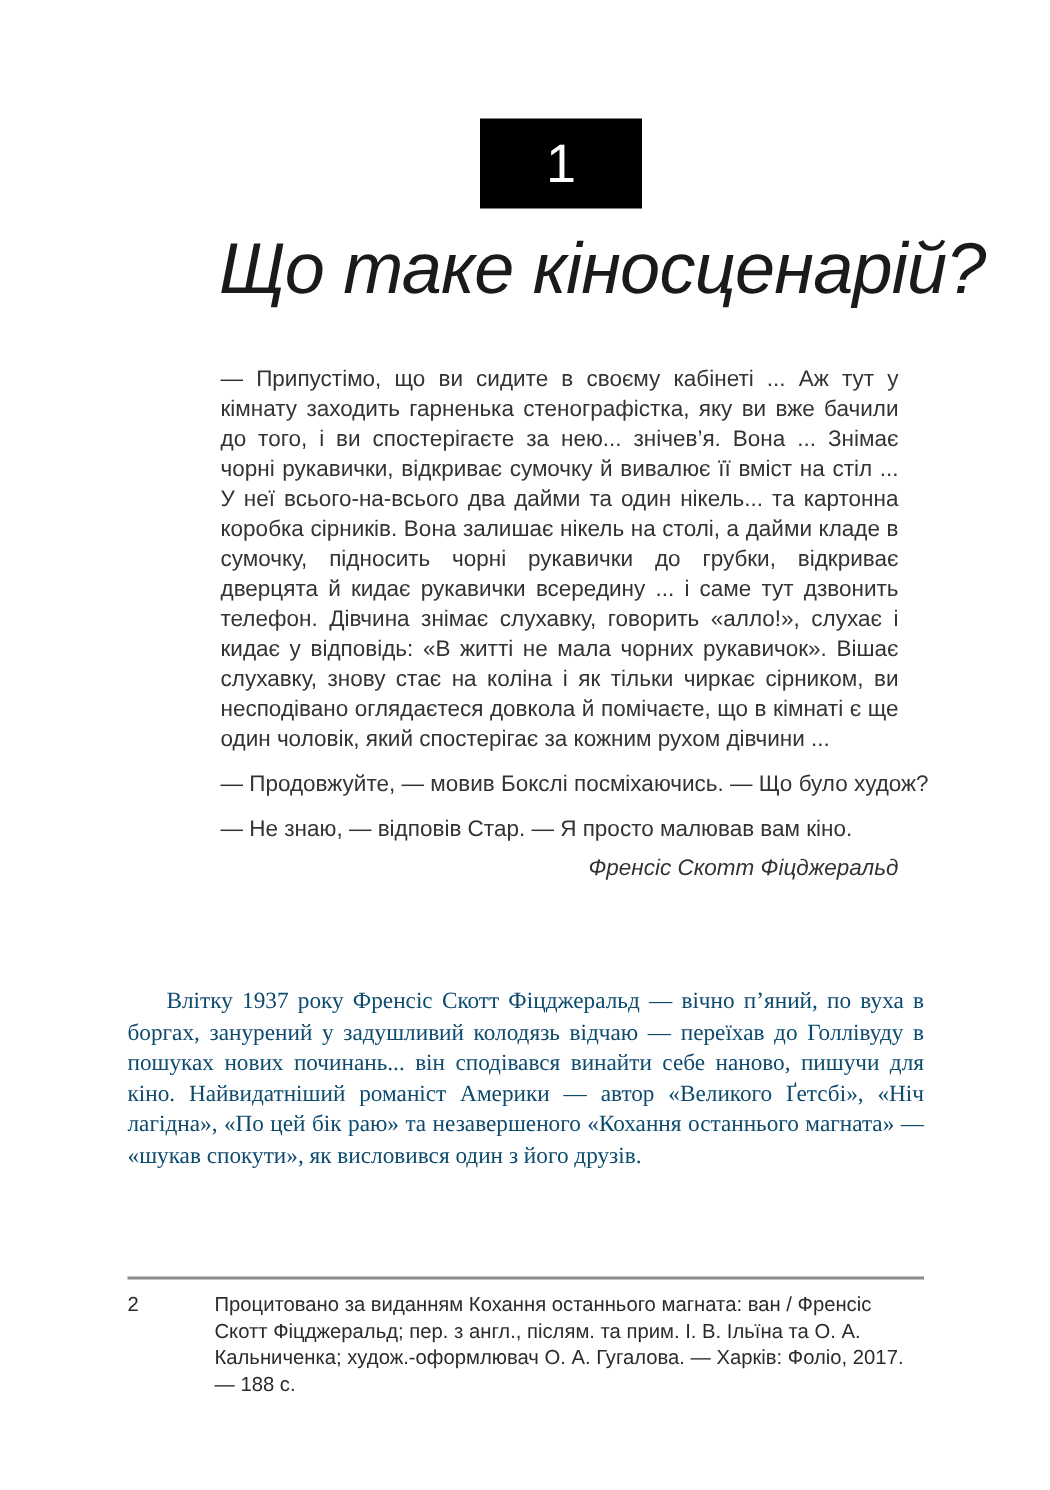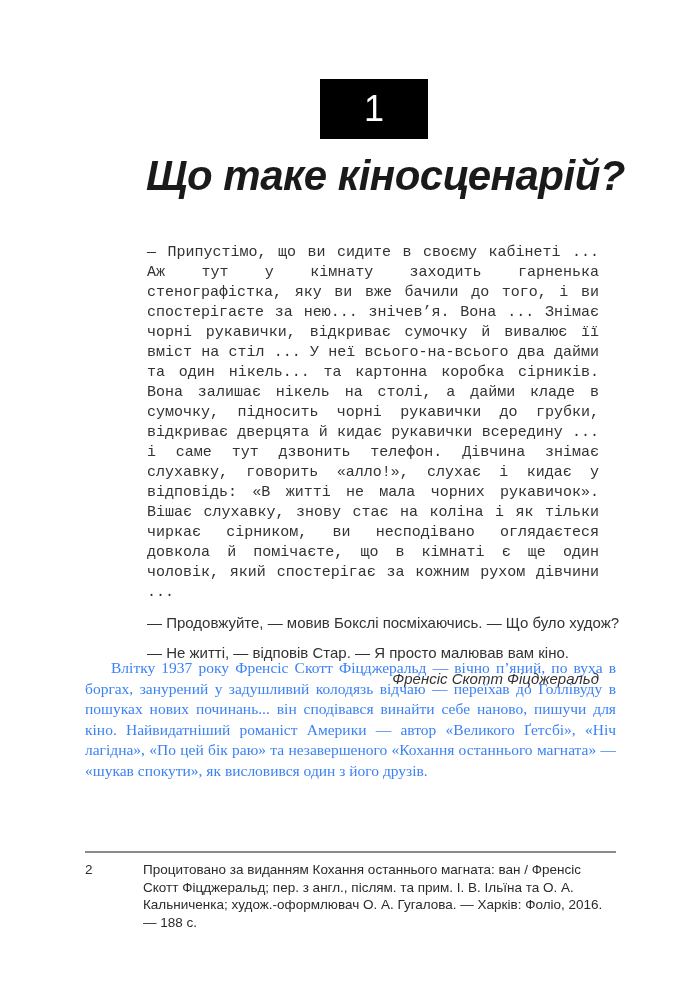--- a/index.html
+++ b/index.html
@@ -26,54 +26,54 @@
     color: #ffffff;
     font-size: 36px;
     font-weight: 300;
     line-height: 1;
   }
   .chapter-title {
     position: absolute;
     left: 146px;
     top: 152px;
     margin: 0;
-    font-size: 42px;
-    font-weight: 700;
+    font-size: 48px;
+    font-weight: 400;
     font-style: italic;
     letter-spacing: -0.5px;
     color: #1a1a1a;
     white-space: nowrap;
   }
   .epigraph {
     position: absolute;
     left: 147px;
     top: 243px;
     width: 452px;
     font-size: 15px;
     line-height: 20px;
     color: #333333;
   }
-  .epigraph .quote { margin: 0; text-align: justify; font-family: Liberation Mono, monospace; }
+  .epigraph .quote { margin: 0; text-align: justify; }
   .epigraph .dialog { margin: 10px 0 0 0; white-space: nowrap; }
   .epigraph .attribution {
     margin: 8px 0 0 0;
     text-align: right;
     font-style: italic;
   }
   .epigraph .attribution sup { font-size: 10px; line-height: 0; }
   .epigraph .author { margin: 6px 0 0 0; text-align: right; font-style: italic; }
   .main-text {
     position: absolute;
     left: 85px;
     top: 658px;
     width: 531px;
     font-family: "Liberation Serif", serif;
     font-size: 15.5px;
     line-height: 20.5px;
-    color: #3b82f6;
+    color: #0c4a6e;
     text-align: justify;
   }
   .main-text p { margin: 0; text-indent: 26px; }
   .footnote-area {
     position: absolute;
     left: 85px;
     top: 851px;
     width: 531px;
   }
   .footnote-rule {
@@ -97,29 +97,29 @@
 
   <div class="chapter-box">
     <span class="chapter-num">1</span>
   </div>
 
   <h1 class="chapter-title">Що таке кіносценарій?</h1>
 
   <div class="epigraph">
     <p class="quote">— Припустімо, що ви сидите в своєму кабінеті ... Аж тут у кімнату заходить гарненька стенографістка, яку ви вже бачили до того, і ви спостерігаєте за нею... знічев’я. Вона ... Знімає чорні рукавички, відкриває сумочку й вивалює її вміст на стіл ... У неї всього-на-всього два дайми та один нікель... та картонна коробка сірників. Вона залишає нікель на столі, а дайми кладе в сумочку, підносить чорні рукавички до грубки, відкриває дверцята й кидає рукавички всередину ... і саме тут дзвонить телефон. Дівчина знімає слухавку, говорить «алло!», слухає і кидає у відповідь: «В житті не мала чорних рукавичок». Вішає слухавку, знову стає на коліна і як тільки чиркає сірником, ви несподівано оглядаєтеся довкола й помічаєте, що в кімнаті є ще один чоловік, який спостерігає за кожним рухом дівчини ...</p>
     <p class="dialog">— Продовжуйте, — мовив Бокслі посміхаючись. — Що було худож?</p>
-    <p class="dialog">— Не житті, — відповів Стар. — Я просто малював вам кіно.</p>
+    <p class="dialog">— Не знаю, — відповів Стар. — Я просто малював вам кіно.</p>
     <p class="author">Френсіс Скотт Фіцджеральд</p>
   </div>
 
   <div class="main-text">
     <p>Влітку 1937 року Френсіс Скотт Фіцджеральд — вічно п’яний, по вуха в боргах, занурений у задушливий колодязь відчаю — переїхав до Голлівуду в пошуках нових починань... він сподівався винайти себе наново, пишучи для кіно. Найвидатніший романіст Америки — автор «Великого Ґетсбі», «Ніч лагідна», «По цей бік раю» та незавершеного «Кохання останнього магната» — «шукав спокути», як висловився один з його друзів.</p>
   </div>
 
   <div class="footnote-area">
     <div class="footnote-rule"></div>
     <div class="footnote">
       <span class="fn-marker">2</span>
-      <span class="fn-text">Процитовано за виданням Кохання останнього магната: ван / Френсіс Скотт Фіцджеральд; пер. з англ., післям. та прим. І. В. Ільїна та О. А. Кальниченка; худож.-оформлювач О. А. Гугалова. — Харків: Фоліо, 2016. — 188 с.</span>
+      <span class="fn-text">Процитовано за виданням Кохання останнього магната: ван / Френсіс Скотт Фіцджеральд; пер. з англ., післям. та прим. І. В. Ільїна та О. А. Кальниченка; худож.-оформлювач О. А. Гугалова. — Харків: Фоліо, 2017. — 188 с.</span>
     </div>
   </div>
 
 </div>
 
 </body></html>

